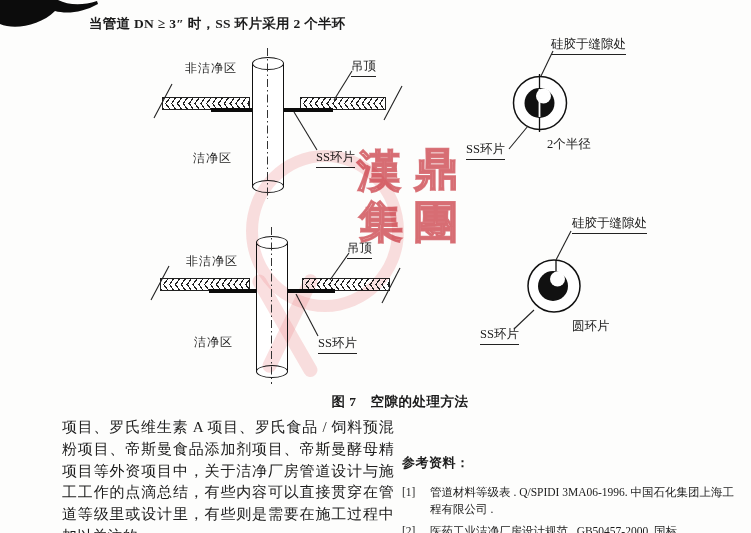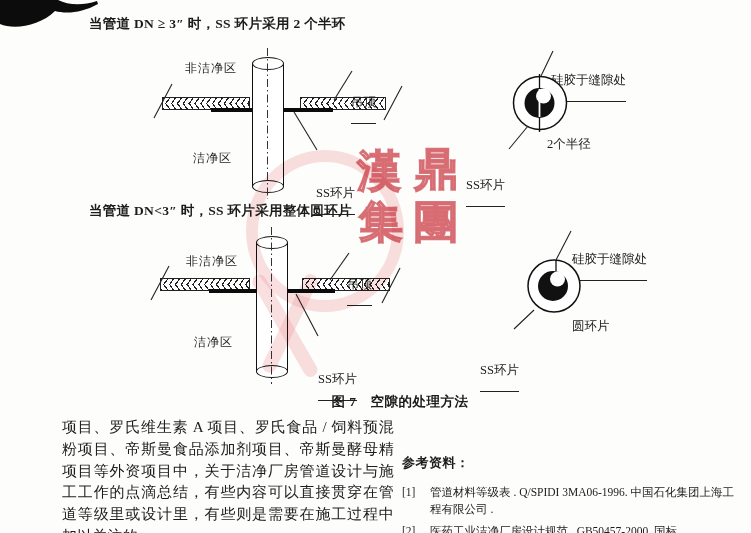--- a/index.html
+++ b/index.html
@@ -4,21 +4,21 @@
 <style>
   html,body{margin:0;padding:0;background:#e8e8e8;}
   .page{
     position:relative;width:751px;height:533px;background:#fdfdfc;overflow:hidden;
     font-family:"Liberation Serif","DejaVu Serif",serif;color:#1c1c1c;
   }
   .abs{position:absolute;}
   
   .rule{font-size:13.5px;font-weight:600;letter-spacing:.3px;white-space:nowrap;}
   .dlabel{font-size:12.5px;white-space:nowrap;}
-  .dlabel.ul{border-bottom:1.2px solid #222;padding-bottom:12px;margin-top:36px;}
+  .dlabel.ul{border-bottom:1.2px solid #222;padding-bottom:1px;}
   .zone{font-size:12px;letter-spacing:1px;white-space:nowrap;}
   .caption{font-size:13.5px;font-weight:bold;letter-spacing:.5px;text-align:center;}
   .para{font-size:15px;line-height:21.8px;text-align:justify;letter-spacing:.2px;}
   .refs-title{font-size:13px;font-weight:bold;letter-spacing:.5px;margin-top:33px;}
   .ref-item{display:flex;font-size:11.5px;line-height:16.5px;margin-top:6px;}
   .ref-num{width:28px;flex:0 0 28px;}
   .ref-text{flex:1;}
   
   .pipe-body{background:#fff;border-left:1.5px solid #111;border-right:1.5px solid #111;box-sizing:border-box;}
   .pipe-end{background:#fff;border:1.5px solid #111;border-radius:50%;box-sizing:border-box;}
@@ -44,21 +44,20 @@
 </head>
 <body>
 
 <div class="page">
 
   <svg class="abs" style="left:0;top:0;" width="120" height="36">
     <path d="M0,0 L58,0 C68,5 82,6 97,1 L98,4 C82,13 66,14 55,11 C40,26 14,30 0,24 Z" fill="#0c0c0c"></path>
   </svg>
 
   <div class="abs rule" style="left:89px;top:15px;">当管道 DN ≥ 3″ 时，SS 环片采用 2 个半环</div>
-  <div class="abs rule" style="left:89px;top:202px;">当管道 DN&lt;3″ 时，SS 环片采用整体圆环片</div>
 
   <div class="abs hatch" style="left:162px;top:97px;width:88px;height:13px;">
       <i class="t"></i>
       <i class="b"></i>
     </div>
   <div class="abs hatch" style="left:300px;top:97px;width:86px;height:13px;">
       <i class="t"></i>
       <i class="b"></i>
     </div>
   <div class="abs ssbar" style="left:211px;top:108px;width:42px;"></div>

